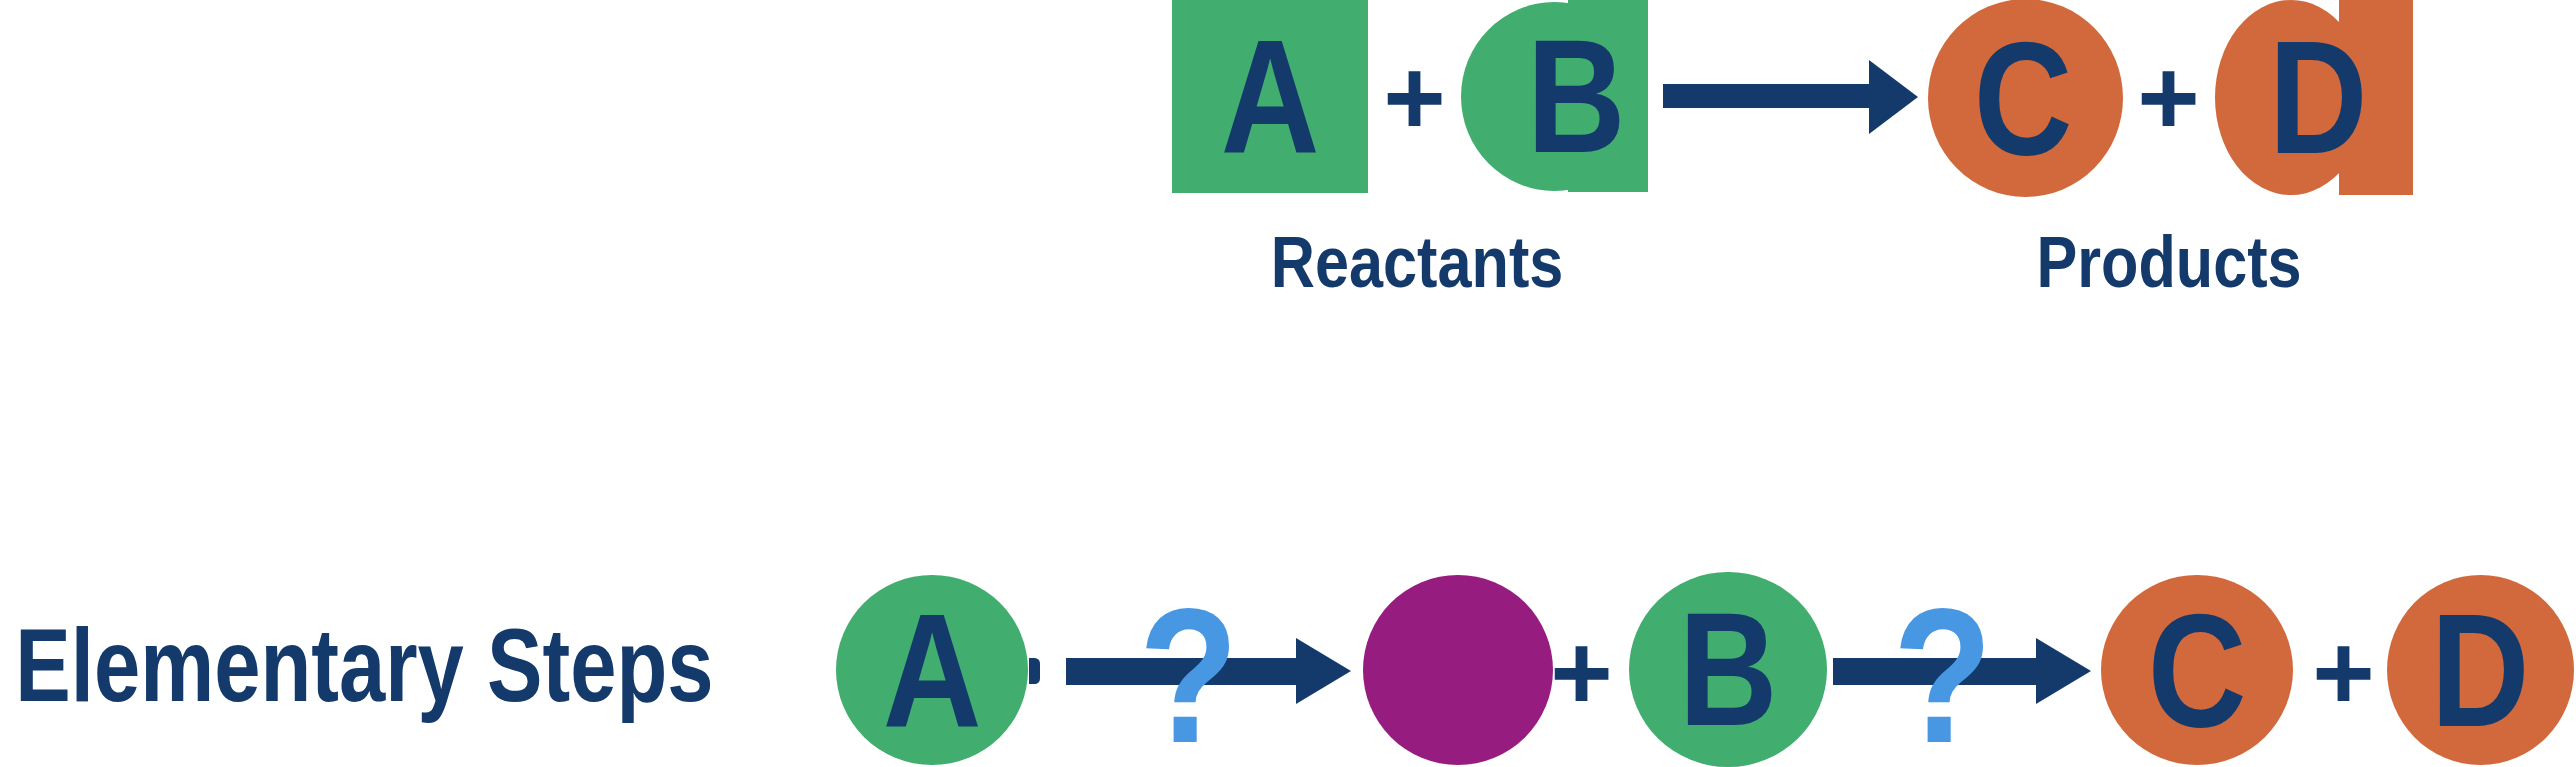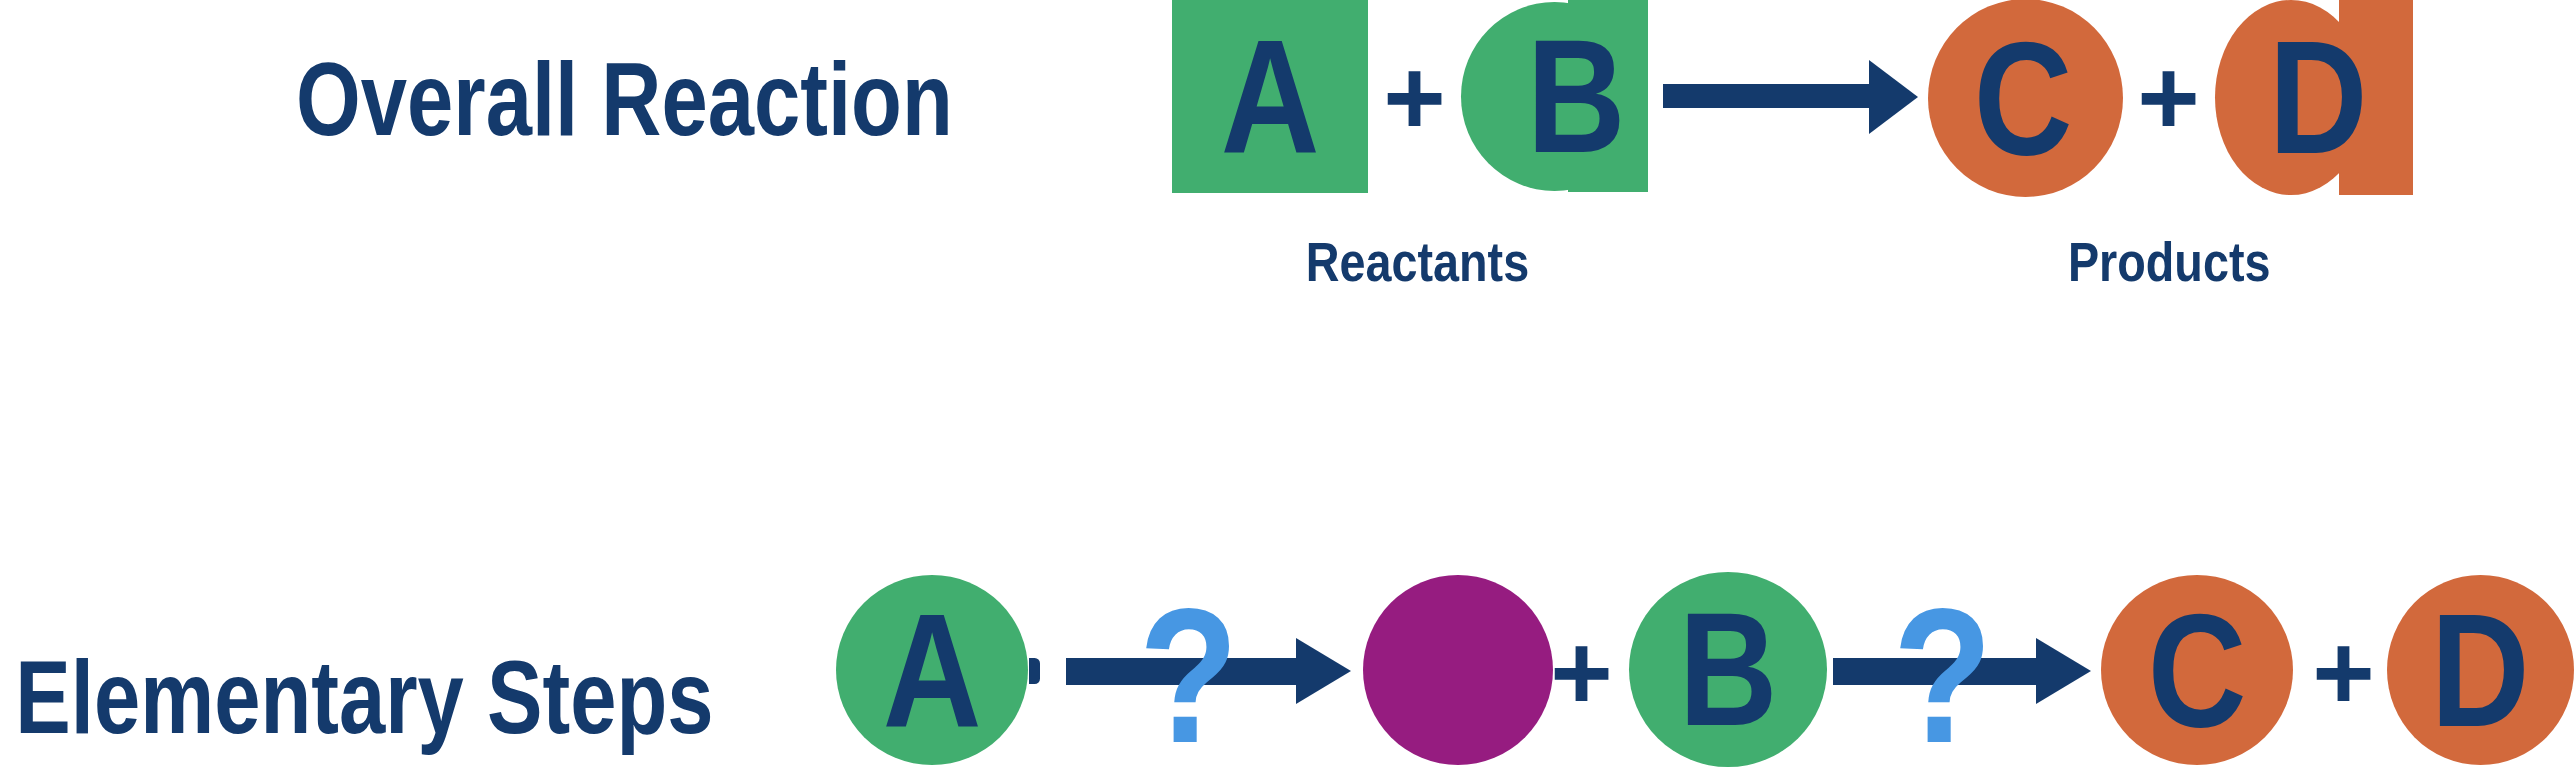--- a/index.html
+++ b/index.html
@@ -13,21 +13,21 @@
     font-family:"Liberation Sans","DejaVu Sans",sans-serif; font-weight:700;
     color:var(--navy,#143A6C);
   }
   .abs{position:absolute;}
   .center{display:flex;align-items:center;justify-content:center;white-space:nowrap;}
   .cx80 span{transform:scaleX(0.80);transform-origin:center;display:inline-block;}
   .cx85 span{transform:scaleX(0.85);transform-origin:center;display:inline-block;}
   .cx90 span{transform:scaleX(0.90);transform-origin:center;display:inline-block;}
 
   .title{font-size:104px;}
-  .sublabel{font-size:55px;}
+  .sublabel{font-size:72px;}
   .steplabel{font-size:84px;color:var(--light-blue,#4797E3);}
   .molecule-letter{font-size:161px;}
   .plus{font-size:107px;}
   .qmark{font-size:192px;color:var(--light-blue,#4797E3);z-index:5;}
 
   .fill-green{background:var(--green,#41AE6F);}
   .fill-orange{background:var(--orange,#D2693C);}
   .fill-purple{background:var(--purple,#961C80);}
   .fill-navy{background:var(--navy,#143A6C);}
   .round{border-radius:50%;}
@@ -36,23 +36,20 @@
   .head{width:0;height:0;}
   .head-top{border-top:37px solid transparent;border-bottom:37px solid transparent;border-left:49px solid var(--navy,#143A6C);}
   .head-bot{border-top:33px solid transparent;border-bottom:33px solid transparent;border-left:55px solid var(--navy,#143A6C);}
   .letter-layer{z-index:3;}
 </style>
 </head>
 <body>
 
 <div class="stage">
 
-  <div class="abs center title cx80" style="left:213px;top:46px;width:822px;height:107px;">
-    <span>Overall Reaction</span>
-  </div>
 
   <div class="abs fill-green" style="left:1172px;top:0;width:196px;height:193px;"></div>
   <div class="abs center molecule-letter cx85 letter-layer" style="left:1172px;top:0;width:196px;height:193px;">
     <span>A</span>
   </div>
 
   <div class="abs center plus" style="left:1361px;top:43px;width:107px;height:107px;">
     <span>+</span>
   </div>
 
@@ -80,21 +77,21 @@
     <span>D</span>
   </div>
 
   <div class="abs center sublabel cx85" style="left:1166px;top:227px;width:502px;height:70px;">
     <span>Reactants</span>
   </div>
   <div class="abs center sublabel cx85" style="left:1918px;top:227px;width:502px;height:70px;">
     <span>Products</span>
   </div>
 
-  <div class="abs center title cx80" style="left:0;top:643px;width:728px;height:108px;">
+  <div class="abs center title cx80" style="left:0;top:617px;width:728px;height:108px;align-items:flex-end;">
     <span>Elementary Steps</span>
   </div>
 
   <div class="abs fill-green round" style="left:836px;top:575px;width:192px;height:190px;"></div>
   <div class="abs center molecule-letter cx85 letter-layer" style="left:836px;top:575px;width:192px;height:190px;">
     <span>A</span>
   </div>
 
   <div class="abs fill-navy" style="left:1029px;top:658px;width:11.4px;height:26px;border-radius:0 5.3px 5.3px 0;"></div>
 

